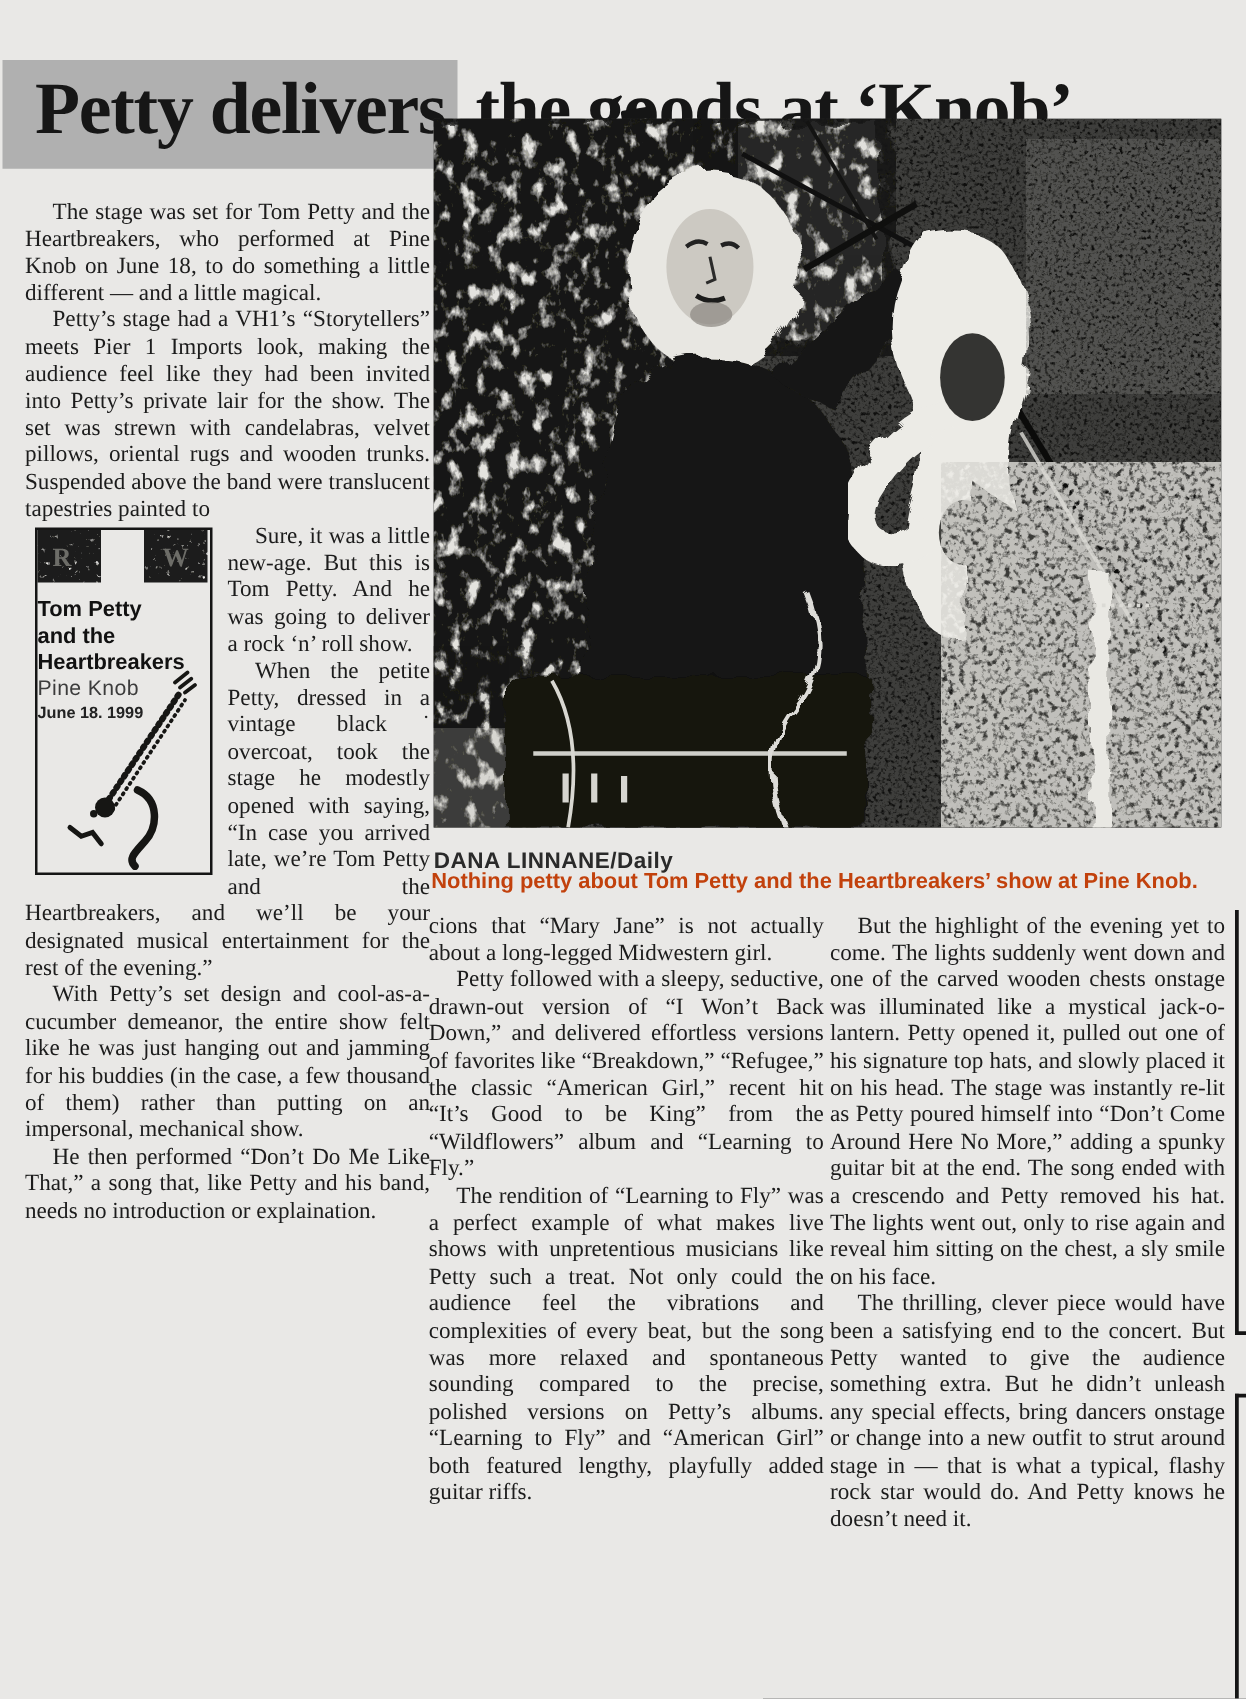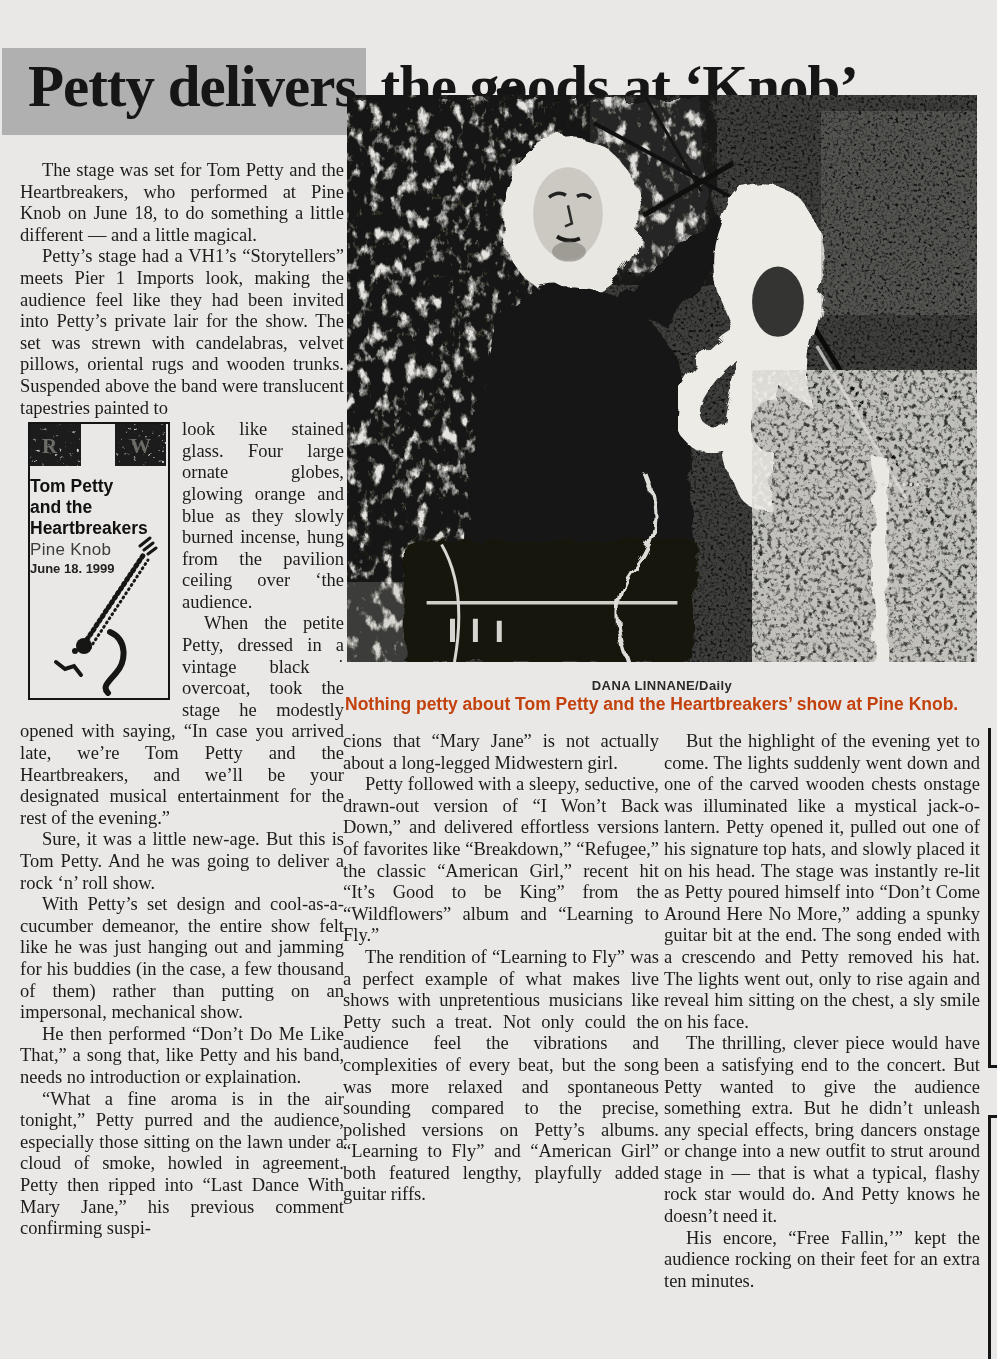--- a/index.html
+++ b/index.html
@@ -14,22 +14,22 @@
   .hl-hi{background:#b0b0b0;display:inline-block;padding:4px 10px 14px 26px;text-align:right;}
   .hl-rest{margin-left:14px;}
   
   .byline{position:absolute;left:25px;top:96px;line-height:1.05;}
   .byline .author{font-family:"Liberation Sans", sans-serif;font-weight:700;font-size:18px;color:#111;}
   .byline .role{font-size:16.5px;color:#222;margin-top:2px;}
   
   .photo{position:absolute;left:347px;top:95px;width:630px;height:567px;background:#0e0e0d;}
   .photo svg{display:block;}
   .ink-mark{position:absolute;left:497px;top:87px;width:24px;height:9px;background:#151515;transform:rotate(-9deg);border-radius:2px;}
-  .credit{position:absolute;left:347px;top:678px;width:630px;text-align:center;
-    font-family:"Liberation Sans", sans-serif;font-size:13px;font-weight:700;
+  .credit{position:absolute;left:347px;top:678px;width:630px;text-align:left;
+    font-family:"Liberation Sans", sans-serif;font-size:18px;font-weight:700;
     letter-spacing:.4px;color:#2a2a2a;}
   .caption{position:absolute;left:345px;top:694px;width:640px;
     font-family:"Liberation Sans", sans-serif;font-weight:700;font-size:17.5px;color:#c2410c;}
   
   .col{position:absolute;font-size:18.5px;line-height:21.6px;text-align:justify;color:#1c1c1c;}
   .col p{margin:0;text-indent:22px;}
   .col p.cont{text-indent:0;}
   .col1{left:20px;top:160px;width:324px;}
   .col2{left:343px;top:731px;width:316px;}
   .col3{left:664px;top:731px;width:316px;}
@@ -170,36 +170,33 @@
           <path d="M58,112 L116,24" stroke-width="3" stroke-dasharray="1 4"></path>
           <path d="M108,10 l10,-8 m-6,12 l9,-7 m-5,11 l8,-6" stroke-width="3"></path>
           <path d="M78,96 C96,104 94,126 84,137 C76,146 70,151 76,157" stroke-width="6"></path>
           <path d="M24,126 l9,7 l9,-3 l7,9" stroke-width="4"></path>
         </g>
         <circle cx="52" cy="110" r="8" fill="#161614"></circle>
         <circle cx="43" cy="115" r="3" fill="#161614"></circle>
       </svg>
     </div>
 
-    <p class="cont">look like stained glass. Four large ornate globes, glowing orange and blue as they slowly burned incense, hung from the pavilion ceiling over ‘the audience.</p>
+    <p>Sure, it was a little new-age. But this is Tom Petty. And he was going to deliver a rock ‘n’ roll show.</p>
     <p>When the petite Petty, dressed in a vintage black˙ overcoat, took the stage he modestly opened with saying, “In case you arrived late, we’re Tom Petty and the Heartbreakers, and we’ll be your designated musical entertainment for the rest of the evening.”</p>
-    <p>Sure, it was a little new-age. But this is Tom Petty. And he was going to deliver a rock ‘n’ roll show.</p>
     <p>With Petty’s set design and cool-as-a-cucumber demeanor, the entire show felt like he was just hanging out and jamming for his buddies (in the case, a few thousand of them) rather than putting on an impersonal, mechanical show.</p>
     <p>He then performed “Don’t Do Me Like That,” a song that, like Petty and his band, needs no introduction or explaination.</p>
-    <p>“What a fine aroma is in the air tonight,” Petty purred and the audience, especially those sitting on the lawn under a cloud of smoke, howled in agreement. Petty then ripped into “Last Dance With Mary Jane,” his previous comment confirming suspi-</p>
   </div>
 
   <div class="col col2">
     <p class="cont">cions that “Mary Jane” is not actually about a long-legged Midwestern girl.</p>
     <p>Petty followed with a sleepy, seductive, drawn-out version of “I Won’t Back Down,” and delivered effortless versions of favorites like “Breakdown,” “Refugee,” the classic “American Girl,” recent hit “It’s Good to be King” from the “Wildflowers” album and “Learning to Fly.”</p>
     <p>The rendition of “Learning to Fly” was a perfect example of what makes live shows with unpretentious musicians like Petty such a treat. Not only could the audience feel the vibrations and complexities of every beat, but the song was more relaxed and spontaneous sounding compared to the precise, polished versions on Petty’s albums. “Learning to Fly” and “American Girl” both featured lengthy, playfully added guitar riffs.</p>
   </div>
 
   <div class="col col3">
     <p>But the highlight of the evening yet to come. The lights suddenly went down and one of the carved wooden chests onstage was illuminated like a mystical jack-o-lantern. Petty opened it, pulled out one of his signature top hats, and slowly placed it on his head. The stage was instantly re-lit as Petty poured himself into “Don’t Come Around Here No More,” adding a spunky guitar bit at the end. The song ended with a crescendo and Petty removed his hat. The lights went out, only to rise again and reveal him sitting on the chest, a sly smile on his face.</p>
     <p>The thrilling, clever piece would have been a satisfying end to the concert. But Petty wanted to give the audience something extra. But he didn’t unleash any special effects, bring dancers onstage or change into a new outfit to strut around stage in — that is what a typical, flashy rock star would do. And Petty knows he doesn’t need it.</p>
-    <p>His encore, “Free Fallin,’” kept the audience rocking on their feet for an extra ten minutes.</p>
   </div>
 
   <div class="frag-top"></div>
   <div class="frag-bottom"></div>
 
 </div>
 
 </body></html>

